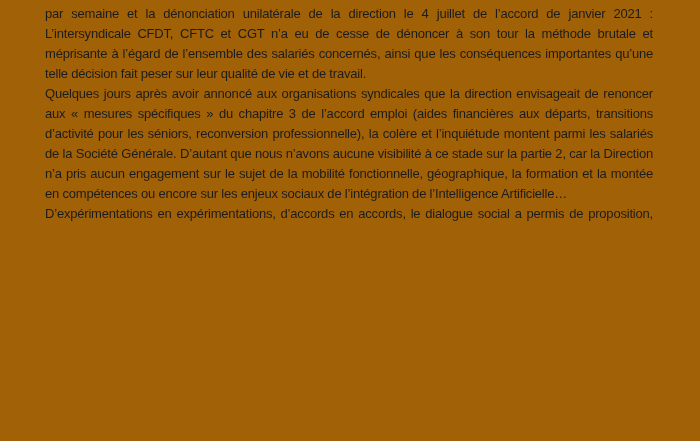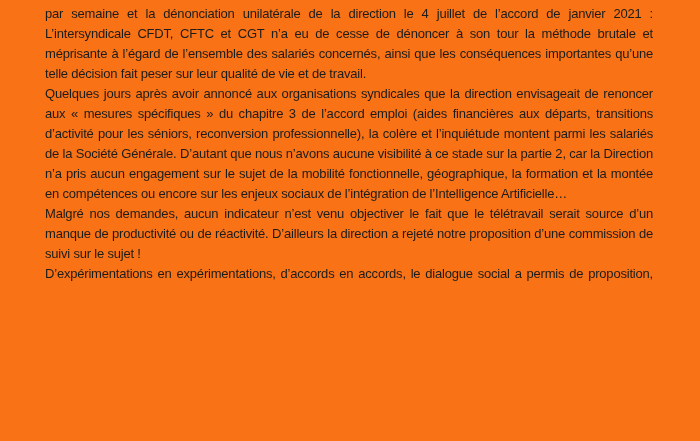--- a/index.html
+++ b/index.html
@@ -4,21 +4,21 @@
 <style>
   html, body {
     margin: 0;
     padding: 0;
     background: #ffffff;
   }
   .page {
     position: relative;
     width: 700px;
     height: 441px;
-    background: #f97316;
+    background: #a16207;
     overflow: hidden;
     font-family: "Liberation Sans", "DejaVu Sans", sans-serif;
     color: #1c1c1c;
   }
   .text-column {
     position: absolute;
     left: 45px;
     top: 4px;
     width: 608px;
   }
@@ -36,16 +36,15 @@
   .para-4 { margin-top: 8px; }
   .para-5 { margin-top: 10px; text-align-last: justify; }
 </style>
 </head>
 <body>
 
 <div class="page">
   <div class="text-column">
     <p class="para-1">par semaine et la dénonciation unilatérale de la direction le 4 juillet de l’accord de janvier 2021 : L’intersyndicale CFDT, CFTC et CGT n’a eu de cesse de dénoncer à son tour la méthode brutale et méprisante à l’égard de l’ensemble des salariés concernés, ainsi que les conséquences importantes qu’une telle décision fait peser sur leur qualité de vie et de travail.</p>
     <p class="para-2">Quelques jours après avoir annoncé aux organisations syndicales que la direction envisageait de renoncer aux « mesures spécifiques » du chapitre 3 de l’accord emploi (aides financières aux départs, transitions d’activité pour les séniors, reconversion professionnelle), la colère et l’inquiétude montent parmi les salariés de la Société Générale. D’autant que nous n’avons aucune visibilité à ce stade sur la partie 2, car la Direction n’a pris aucun engagement sur le sujet de la mobilité fonctionnelle, géographique, la formation et la montée en compétences ou encore sur les enjeux sociaux de l’intégration de l’Intelligence Artificielle…</p>
-    <p class="para-3">Malgré nos demandes, aucun indicateur n’est venu objectiver le fait que le télétravail serait source d’un manque de productivité ou de réactivité. D’ailleurs la direction a rejeté notre proposition d’une commission de suivi sur le sujet !</p>
     <p class="para-5">D’expérimentations en expérimentations, d’accords en accords, le dialogue social a permis de proposition,</p>
   </div>
 </div>
 
 </body></html>

